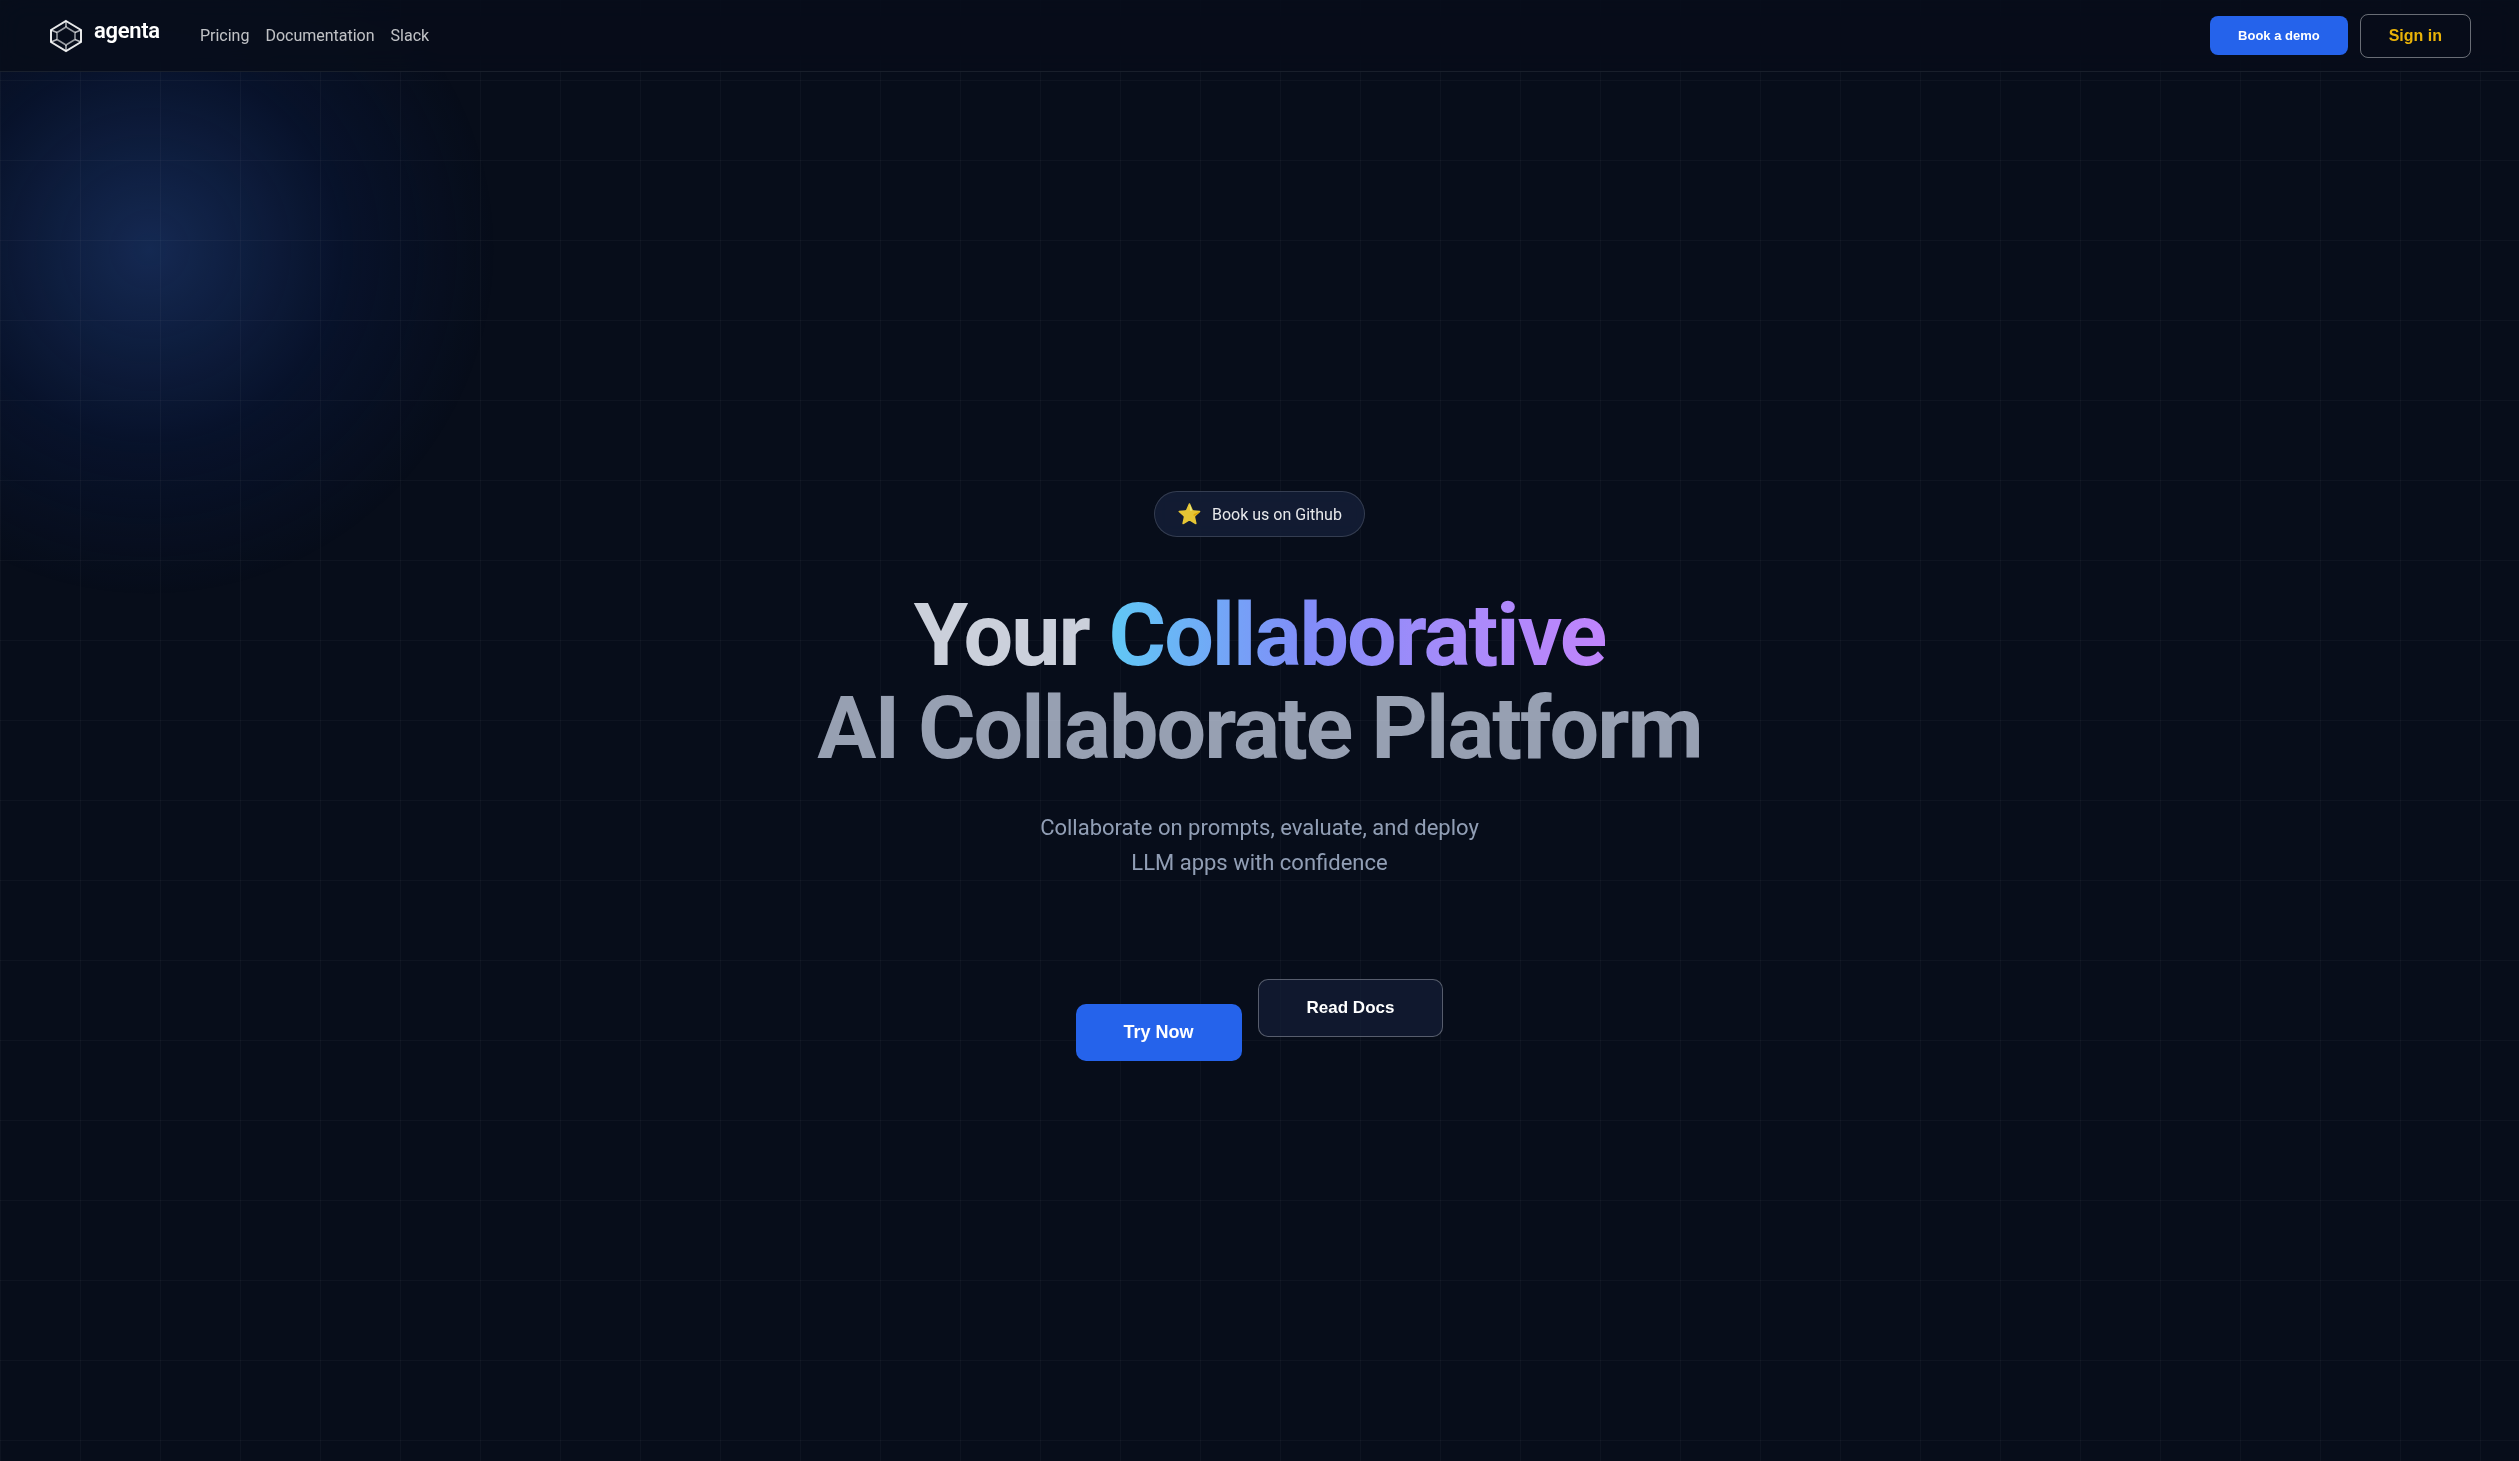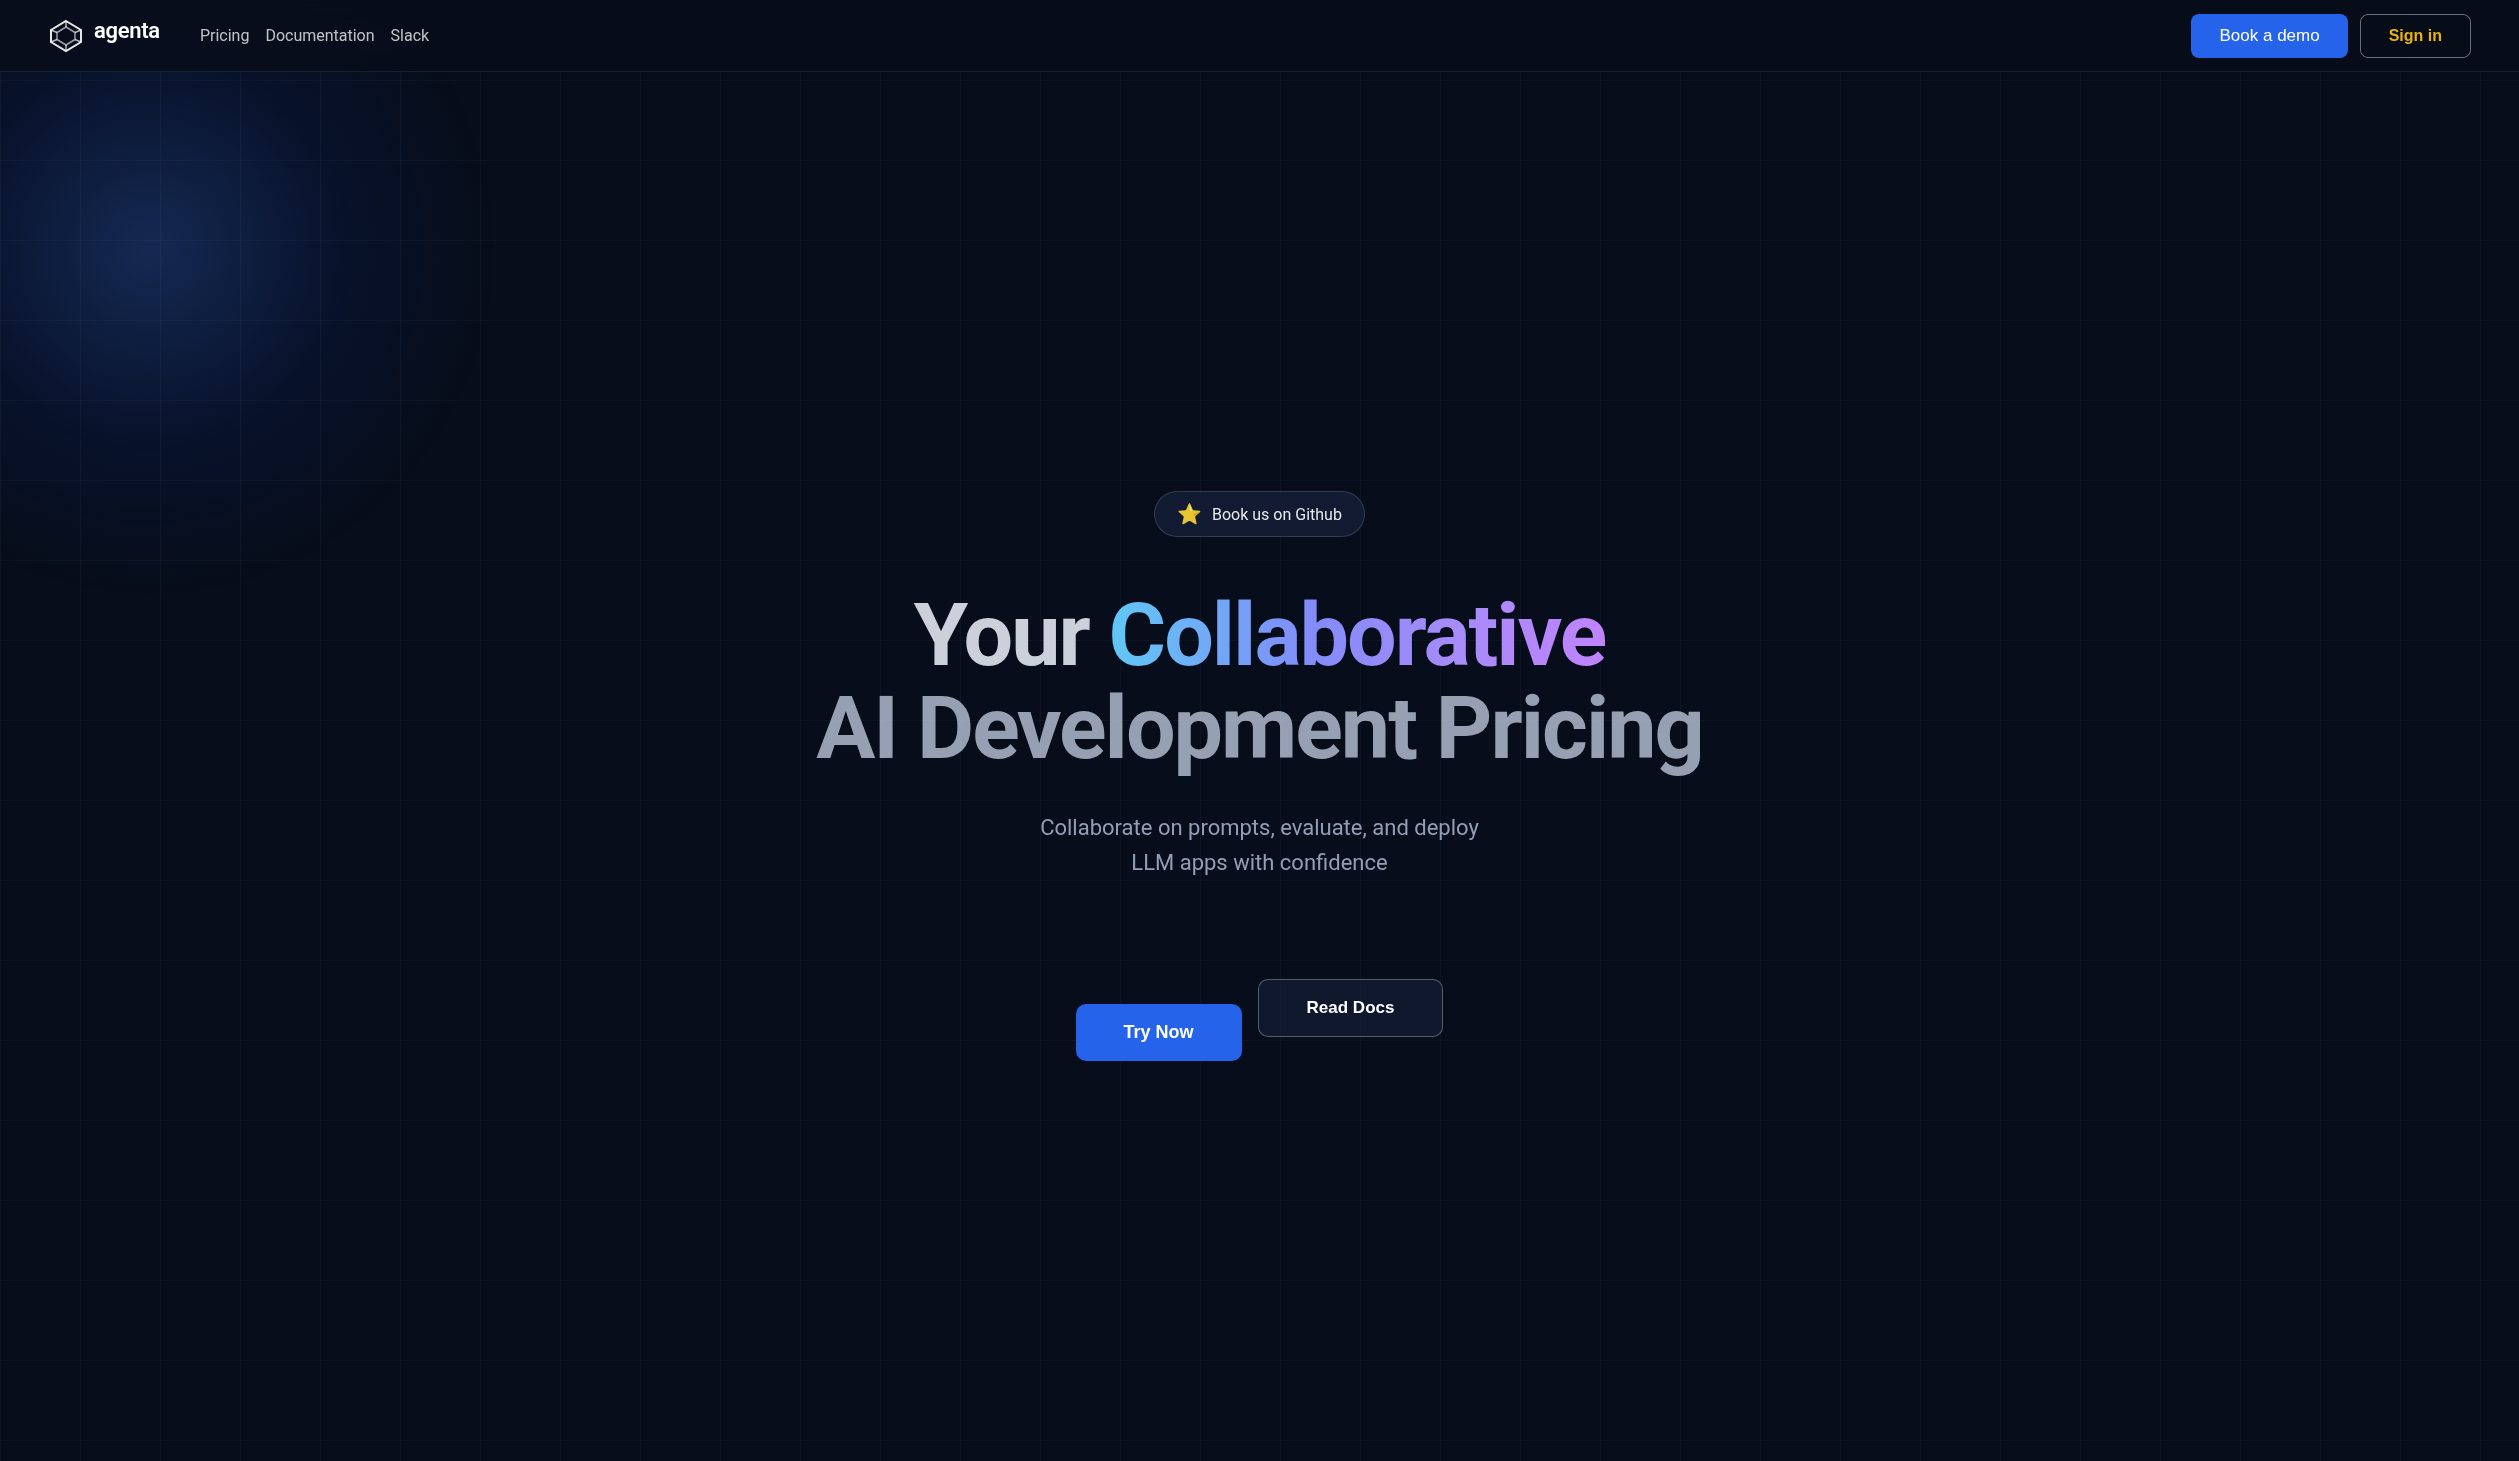--- a/index.html
+++ b/index.html
@@ -94,22 +94,22 @@
       gap: 12px;
       align-items: center;
     }
 
     .btn-demo {
       background: #2563eb;
       color: #fff;
       border: none;
       border-radius: 8px;
       padding: 12px 28px;
-      font-size: 17px;
-      font-weight: 400;
+      font-size: 13px;
+      font-weight: 700;
       cursor: pointer;
       transition: background 0.2s;
     }
 
     .btn-signin {
       background: transparent;
       color: #eab308;
       border: 1.5px solid rgba(255,255,255,0.4);
       border-radius: 8px;
       padding: 12px 28px;
@@ -261,21 +261,21 @@
 
   <a class="github-badge">
     <span class="star-icon">⭐</span>
     <span>Book us on Github</span>
   </a>
 
   <h1 class="hero-headline">
     <span class="headline-line1">
       <span>Your </span><span class="headline-collaborative">Collaborative</span>
     </span>
-    <span class="headline-line2">AI Development Pricing</span>
+    <span class="headline-line2">AI Collaborate Platform</span>
   </h1>
 
   <p class="hero-sub">
     <span>Collaborate on prompts, evaluate, and deploy</span><br>
     <span>LLM apps with confidence</span>
   </p>
 
   <div class="cta-group">
     <button class="btn-try">Try Now</button>
     <button class="btn-docs">Read Docs</button>

